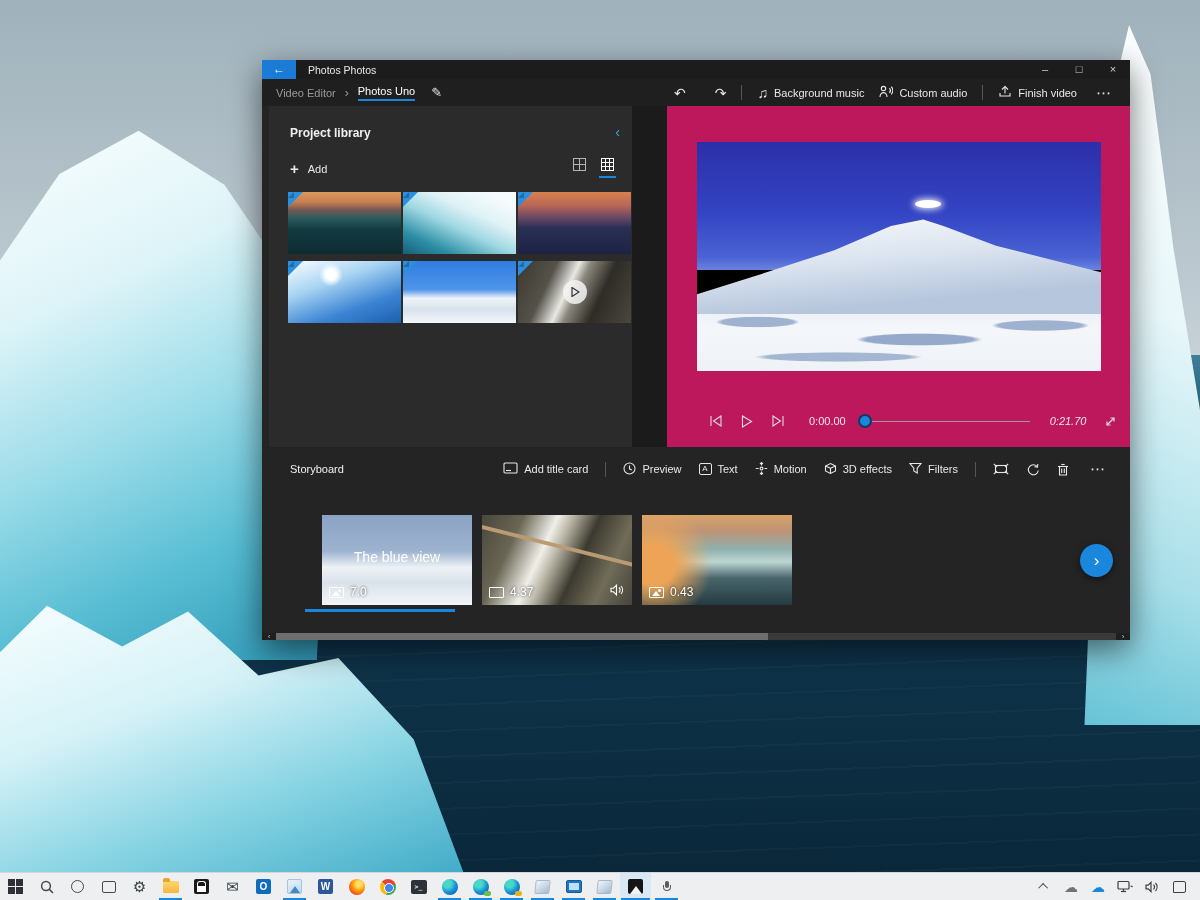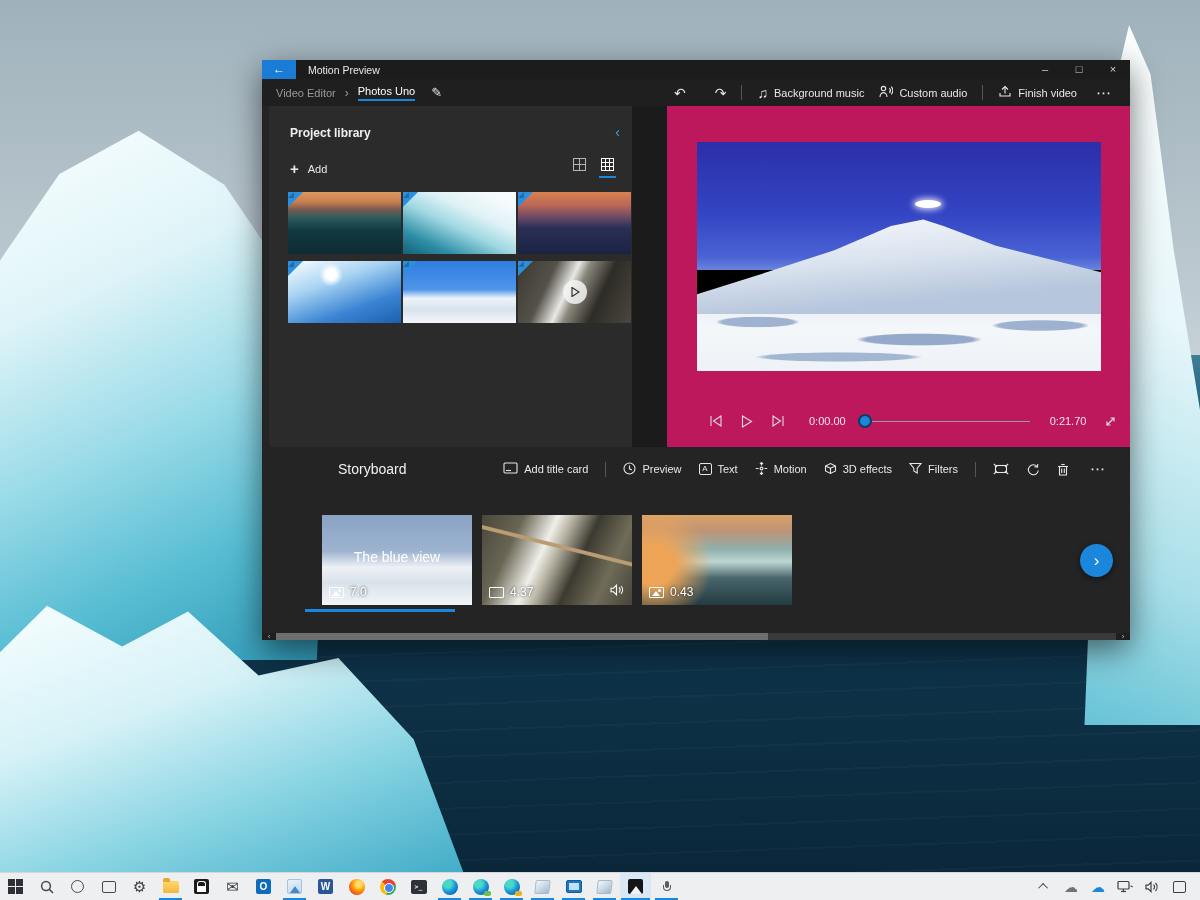--- a/index.html
+++ b/index.html
@@ -83,26 +83,26 @@
       radial-gradient(ellipse 120px 7px at 35% 80%, #90a8ca 0 60%, transparent 70%); }
   .vf-cap { position:absolute; left:54%; top:58px; width:26px; height:8px; background:#fff; border-radius:50%; box-shadow:0 0 6px 2px rgba(255,255,255,.8); }
   .pb-controls { position:absolute; left:0; top:300px; width:100%; height:30px; display:flex; align-items:center; }
   .pb-btn { width:18px; height:18px; display:flex; align-items:center; justify-content:center; cursor:pointer; }
   .pb-prev { margin-left:40px; } .pb-play { margin-left:13px; } .pb-next { margin-left:13px; }
   .time-txt { color:#e8e8e8; font-size:11px; }
   .cur-time { margin-left:22px; }
   .seek { position:relative; margin-left:14px; width:170px; height:14px; cursor:pointer; }
   .seek-track { position:absolute; left:0; top:6.5px; width:100%; height:1.5px; background:#9a9a9a; }
   .seek-thumb { position:absolute; left:-2px; top:0; width:14px; height:14px; border-radius:50%; background:#1a86dc; border:2px solid #0d3c5e; }
-  .tot-time { margin-left:20px; }
+  .tot-time { margin-left:20px;font-style:italic; }
   .expand-btn { margin-left:18px; cursor:pointer; display:flex; }
 
   .storyboard { position:absolute; left:0; top:387px; right:0; height:193px; background:#242424; }
   .sb-header { position:absolute; left:0; top:0; right:0; height:44px; display:flex; align-items:center; padding:0 20px 0 28px; }
-  .sb-title { font-size:14px; color:#f0f0f0;margin-left:48px; }
+  .sb-title { font-size:11px; color:#f0f0f0; }
   .sb-tools { margin-left:auto; display:flex; align-items:center; gap:17px; }
   .sb-icon-btn { display:flex; align-items:center; cursor:pointer; }
   .text-ic { width:13px; height:12px; border:1px solid #e6e6e6; border-radius:2px; font-size:8px; line-height:10px; text-align:center; color:#e6e6e6; }
   .clips { position:absolute; left:43px; top:68px; display:flex; gap:10px;padding-left:17px; }
   .clip { position:relative; width:150px; height:90px; cursor:pointer; overflow:hidden; }
   .clip-sel-bar { position:absolute; left:43px; top:162px; width:150px; height:3px; background:#1a86dc; }
   .c1 { background:linear-gradient(180deg,#8aa3c4 0%,#9db3cf 40%,#edf1f5 58%,#d9e2ea 75%,#f2f5f8 100%); }
   .c1 .clip-title-overlay { position:absolute; left:0; right:0; top:38%; text-align:center; color:#fff; font-size:14px; }
   .c2 { background:#565064; }
   .c2 .stripe { position:absolute; left:-12px; width:185px; height:30px; background:#e8871e; }
@@ -175,21 +175,21 @@
 <div class="desktop">
   <div class="ocean"></div>
   <div class="berg berg-left"></div>
   <div class="berg berg-right"></div>
   <div class="berg berg-front"></div>
 
   <div class="app-window">
 
     <div class="titlebar">
       <button class="back-btn">←</button>
-      <span class="win-title">Motion Preview</span>
+      <span class="win-title">Photos Photos</span>
       <div class="win-ctrls">
         <span>–</span>
         <span>□</span>
         <span>×</span>
       </div>
     </div>
 
     <div class="menubar">
       <span class="crumb-parent">Video Editor</span>
       <span class="crumb-sep">›</span>

